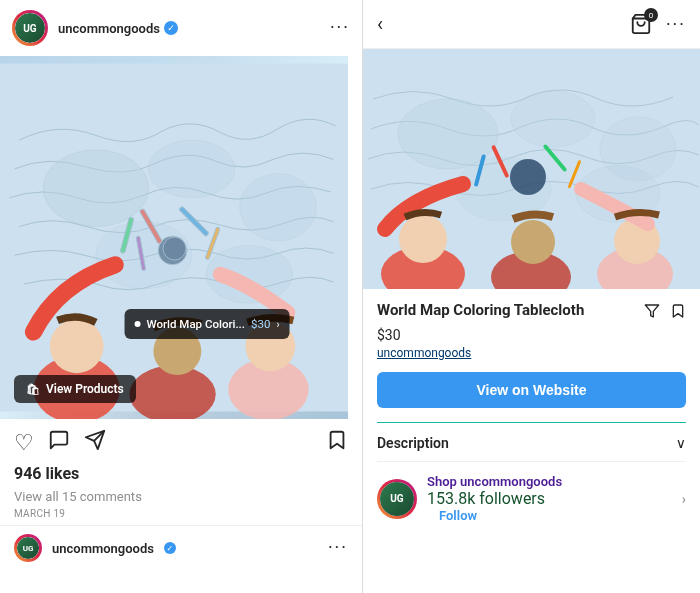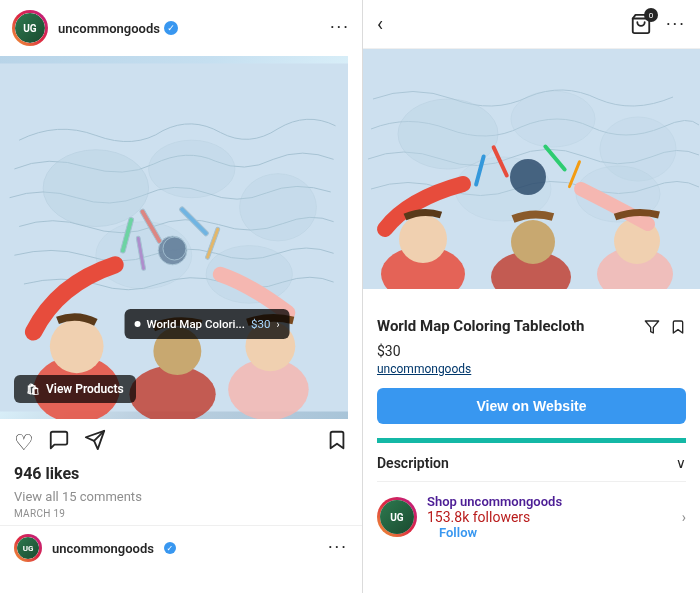--- a/index.html
+++ b/index.html
@@ -328,21 +328,20 @@
     .product-info {
       padding: 12px 14px 0;
       flex: 1;
     }
 
     .product-title-row {
       display: flex;
       align-items: flex-start;
       justify-content: space-between;
       margin-bottom: 4px;
-      margin-top: 16px;
     }
 
     .product-title {
       font-weight: 700;
       font-size: 15px;
       color: #262626;
       line-height: 1.3;
       flex: 1;
       margin-right: 12px;
     }
@@ -384,21 +383,21 @@
       padding: 10px;
       border-radius: 6px;
       font-size: 14px;
       font-weight: 600;
       cursor: pointer;
       border: none;
       margin-bottom: 14px;
     }
 
     .description-section {
-      border-top: 5px solid #14b8a6;
+      border-top: 1px solid #14b8a6;
       padding: 12px 0 10px;
     }
 
     .description-header {
       display: flex;
       align-items: center;
       justify-content: space-between;
       cursor: pointer;
     }
 
@@ -460,22 +459,22 @@
       flex: 1;
     }
 
     .shop-name {
       font-size: 13px;
       font-weight: 600;
       color: #4c1d95;
     }
 
     .shop-followers {
-      font-size: 14px;
-      color: #b91c1c;
+      font-size: 16px;
+      color: #14532d;
     }
 
     .shop-follow {
       font-size: 13px;
       font-weight: 600;
       color: #3897f0;
       cursor: pointer;
       padding-left: 12px;
     }
 

